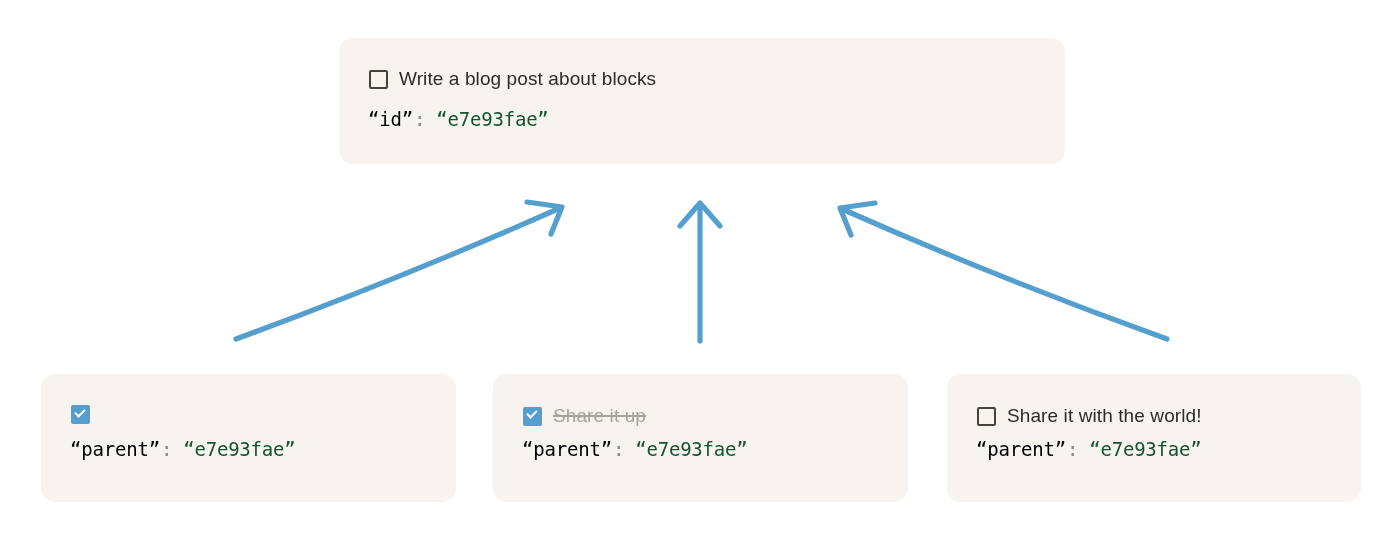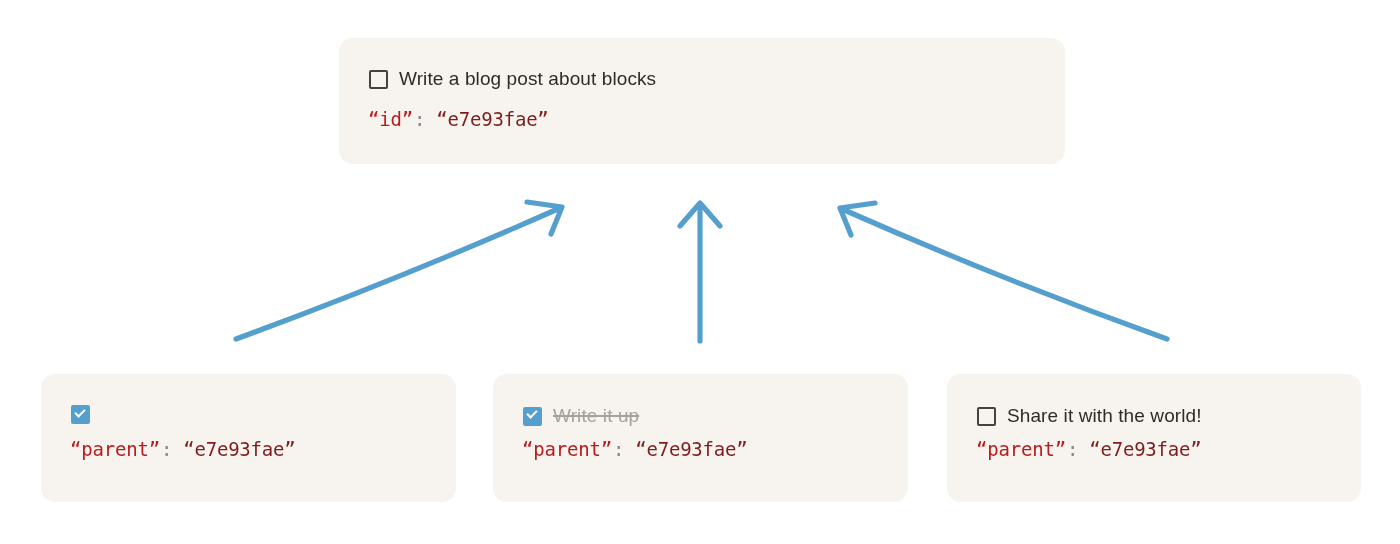--- a/index.html
+++ b/index.html
@@ -92,24 +92,24 @@
     transform: rotate(-45deg);
     box-sizing: border-box;
   }
 
   
   .json-row {
     font-family: "DejaVu Sans Mono", monospace;
     font-size: 19px;
     letter-spacing: -0.2px;
   }
-  .json-key   { color: #b91c1c; }
+  .json-key   { color: #000000; }
   .json-colon { color: #8a8a8a; padding-left: 1px; }
   .json-space { display: inline-block; width: 11px; }
-  .json-val   { color: #7f1d1d; }
+  .json-val   { color: #14532d; }
 
   
   #card-parent      { left: 339px; top: 38px;  width: 726px; height: 126px; }
   #card-parent .task-row  { position: absolute; left: 30px; top: 30px; }
   #card-parent .json-row  { position: absolute; left: 29px; top: 70px; }
 
   #card-child-0     { left: 41px;  top: 374px; width: 415px; height: 128px; }
   #card-child-1     { left: 493px; top: 374px; width: 415px; height: 128px; }
   #card-child-2     { left: 947px; top: 374px; width: 414px; height: 128px; }
 
@@ -164,21 +164,21 @@
         <span class="json-space"></span>
         <span class="json-val">“e7e93fae”</span>
     </div>
   </div>
 
   <div class="card child" id="card-child-1">
     <div class="card-row task-row">
       <span class="checkbox checked">
           <span class="tick"></span>
         </span>
-      <span class="task-label done">Write it up</span>
+      <span class="task-label done">Share it up</span>
     </div>
     <div class="card-row json-row">
       <span class="json-key">“parent”</span>
         <span class="json-colon">:</span>
         <span class="json-space"></span>
         <span class="json-val">“e7e93fae”</span>
     </div>
   </div>
 
   <div class="card child" id="card-child-2">

